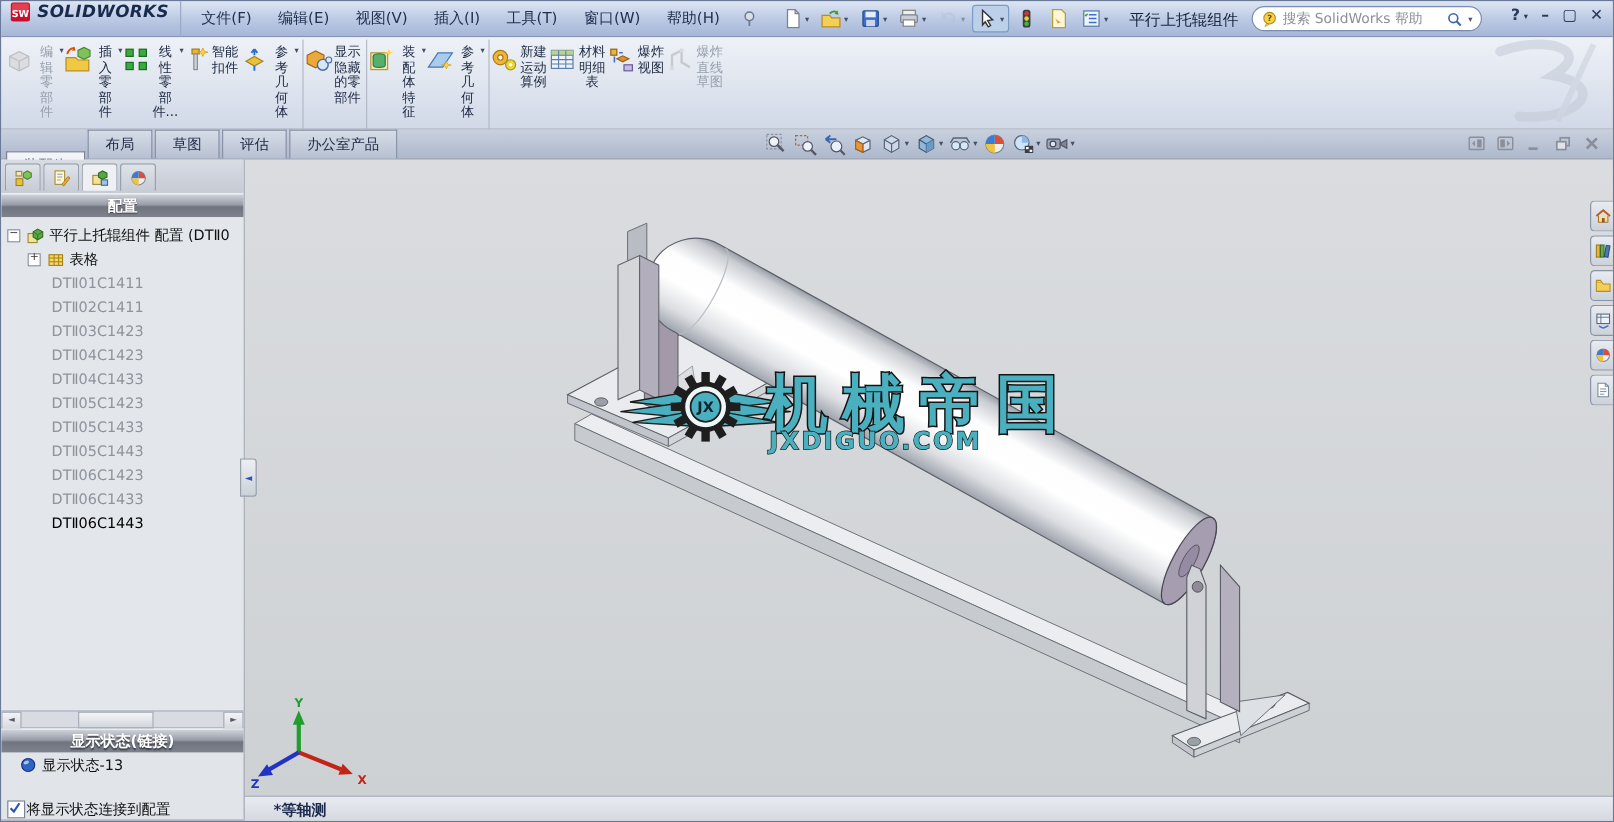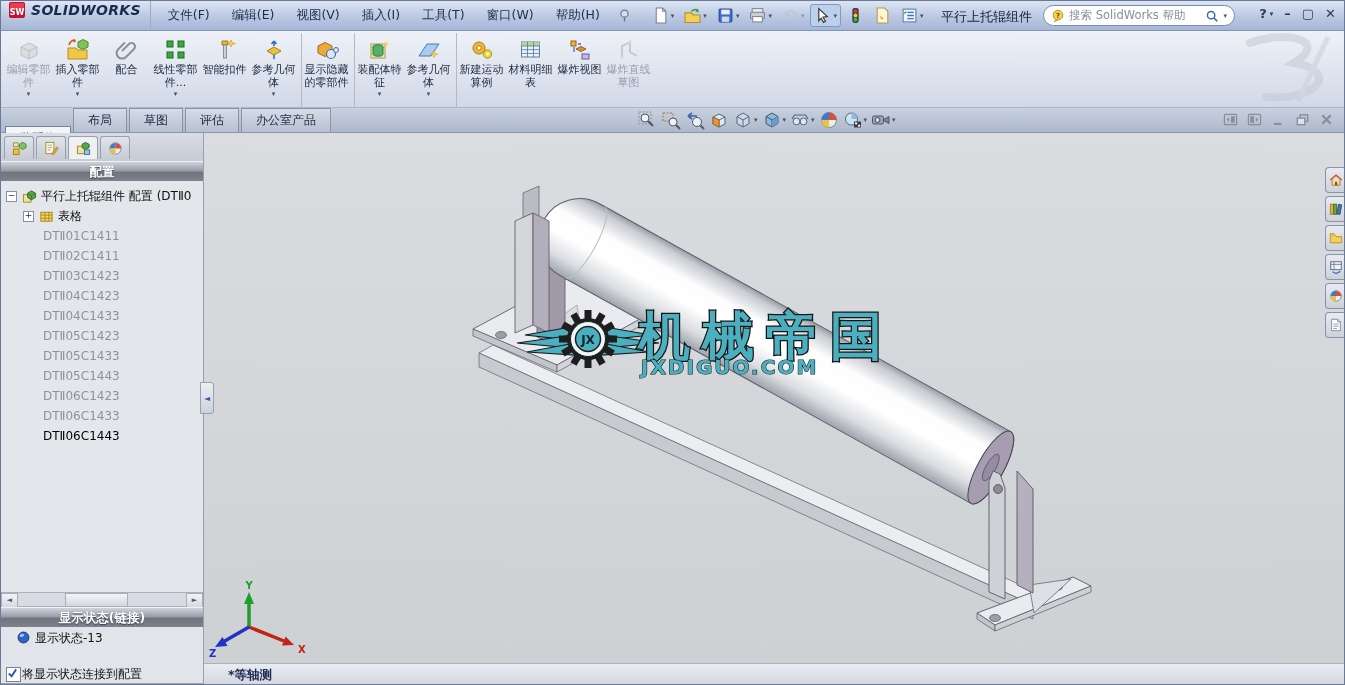--- a/index.html
+++ b/index.html
@@ -26,21 +26,21 @@
   .searchbox{position:absolute;left:1042px;top:4px;width:192px;height:21px;background:#fff;border:1px solid #7a8cb0;border-radius:11px;display:flex;align-items:center;padding:0 7px;gap:4px;box-sizing:border-box}
   .searchbox svg{width:14px;height:14px;flex:none}
   .search-ph{flex:1;font-size:11.5px;color:#8a8f99;white-space:nowrap;overflow:hidden}
   .sdd{font-size:7px;color:#556}
   .winbtns{position:absolute;right:8px;top:5px;display:flex;align-items:center;gap:11px;color:#2b3a5c;font-size:13px;font-weight:bold}
   .wbc{font-size:7px;margin-left:-8px}
 
   
   .ribbon{position:absolute;left:0;top:30px;width:100%;height:77px;background:linear-gradient(#eef1f7,#dde3ee 60%,#d1d8e7);border-bottom:1px solid #aeb6c6;box-sizing:border-box}
   .ribbon-buttons{display:flex;height:100%;padding:2px 0 0 3px;align-items:stretch}
-  .rbtn{width:49px;display:flex;flex-direction:column;align-items:center;padding-top:4px;color:#1d2942;flex:none}
+  .rbtn{width:49px;display:flex;padding-top:4px;color:#1d2942;flex:none}
   .rbtn.sep-before{border-left:1px solid #b2bac8;margin-left:3px}
   .ricon{height:26px;display:flex;align-items:center}
   .ricon svg{width:24px;height:24px}
   .rlabel{font-size:11px;line-height:12.5px;text-align:center;margin-top:1px;word-break:break-all;padding:0 1px}
   .rcaret{display:none;font-size:7px;color:#44506a;margin-top:1px}
   .rbtn.has-dd .rcaret{display:block}
   .rbtn.disabled{color:#98a0ae}
   .rbtn.disabled .ricon{filter:grayscale(1);opacity:.55}
   .rbtn.active{background:linear-gradient(#d8e6f8,#b9cfec);border:1px solid #7aa0cf;border-radius:3px;width:62px;justify-content:center;padding-top:0;margin-left:4px}
   .ds-logo{position:absolute;right:2px;top:0;opacity:.55}
@@ -276,29 +276,20 @@
               <path d="M2 10h8l2 2h9v9H2z" fill="#f0c944" stroke="#b98d1e"></path>
               <path d="M12 4l5-2.5L22 4v5l-5 2.5L12 9z" fill="#7ec35a" stroke="#4e8a33"></path>
               <path d="M3 7c1-3 3-5 6-5" fill="none" stroke="#d94f00" stroke-width="1.6"></path>
               <path d="M9 1l1 3-3 .2z" fill="#d94f00"></path>
             </svg>
           </span>
           <span class="rlabel">插入零部件</span>
           <span class="rcaret">▾</span>
         </div>
 
-        <div class="rbtn">
-          <span class="ricon">
-            <svg viewBox="0 0 24 24">
-              <path d="M7 13l7-7a3.5 3.5 0 015 5l-8 8a5.5 5.5 0 01-7.8-7.8L10 4.5" fill="none" stroke="#8a8fa0" stroke-width="2"></path>
-            </svg>
-          </span>
-          <span class="rlabel">配合</span>
-
-        </div>
 
         <div class="rbtn has-dd">
           <span class="ricon">
             <svg viewBox="0 0 24 24">
               <g fill="#3aa93e" stroke="#1c6b1e">
                 <rect x="3" y="3" width="6" height="6"></rect>
                 <rect x="14" y="3" width="6" height="6"></rect>
                 <rect x="3" y="14" width="6" height="6"></rect>
                 <rect x="14" y="14" width="6" height="6"></rect>
               </g>

